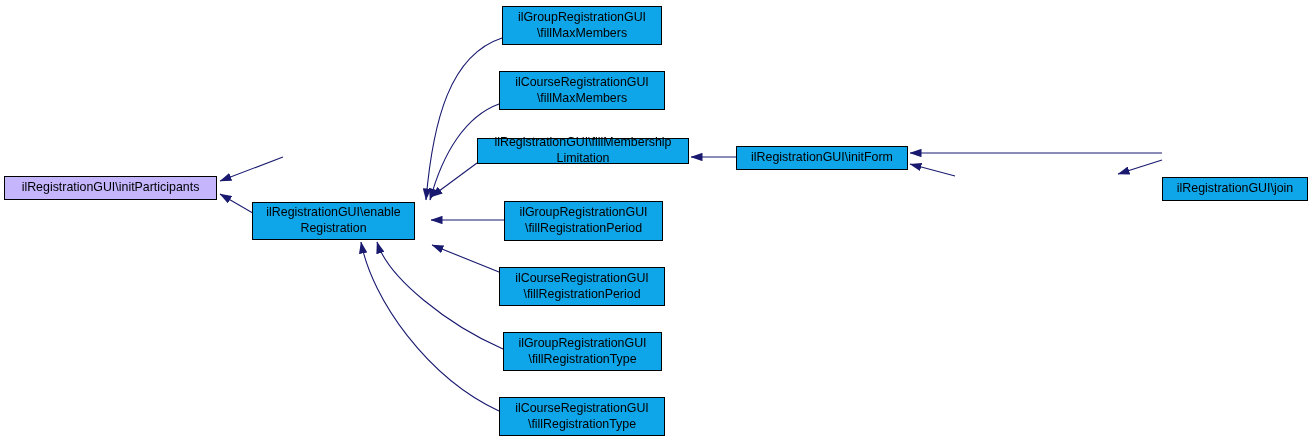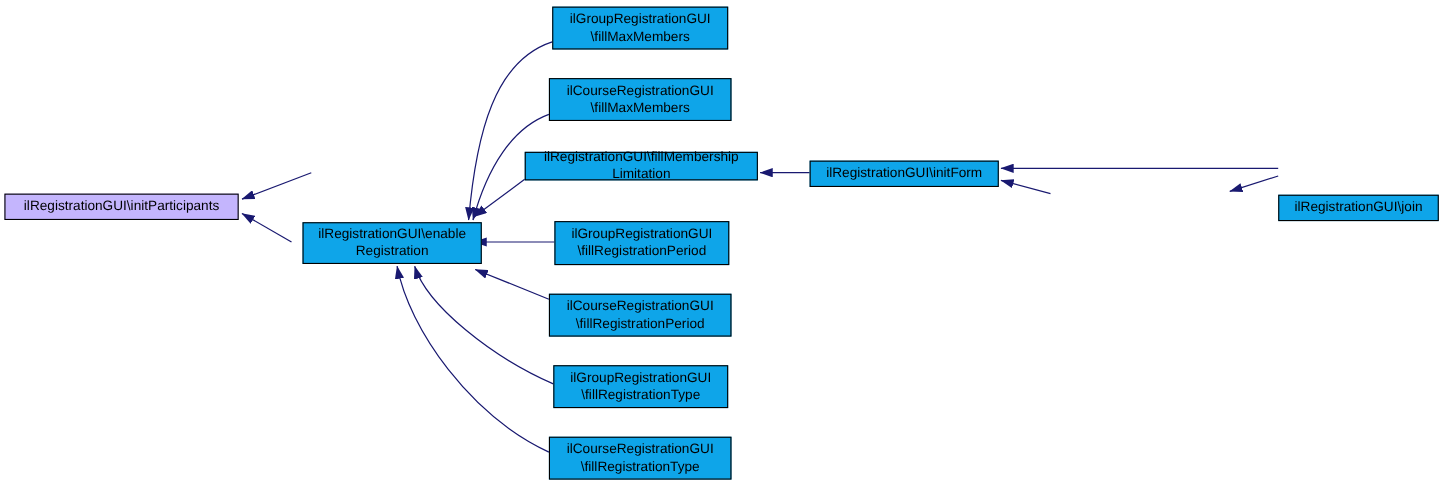--- a/index.html
+++ b/index.html
@@ -73,21 +73,21 @@
 
     <path class="edge" d="M736,157 L691,157" marker-end="url(#arrow)"></path>
     <path class="edge" d="M1162,153 L910,153" marker-end="url(#arrow)"></path>
     <path class="edge" d="M955,176 L910,164" marker-end="url(#arrow)"></path>
     <path class="edge" d="M1162,160 L1118,174" marker-end="url(#arrow)"></path>
   </svg>
 
   <div class="node highlight" style="left:4px; top:176px; width:213px; height:24px;">ilRegistrationGUI\initParticipants</div>
 
 
-  <div class="node" style="left:275px; top:202px; width:163px; height:38px;">ilRegistrationGUI\enable
+  <div class="node" style="left:252px; top:202px; width:163px; height:38px;">ilRegistrationGUI\enable
 Registration</div>
 
   <div class="node" style="left:502px; top:6px; width:160px; height:39px;">ilGroupRegistrationGUI
 \fillMaxMembers</div>
 
   <div class="node" style="left:499px; top:71px; width:166px; height:39px;">ilCourseRegistrationGUI
 \fillMaxMembers</div>
 
   <div class="node" style="left:477px; top:138px; width:212px; height:26px;">ilRegistrationGUI\fillMembership
 Limitation</div>

